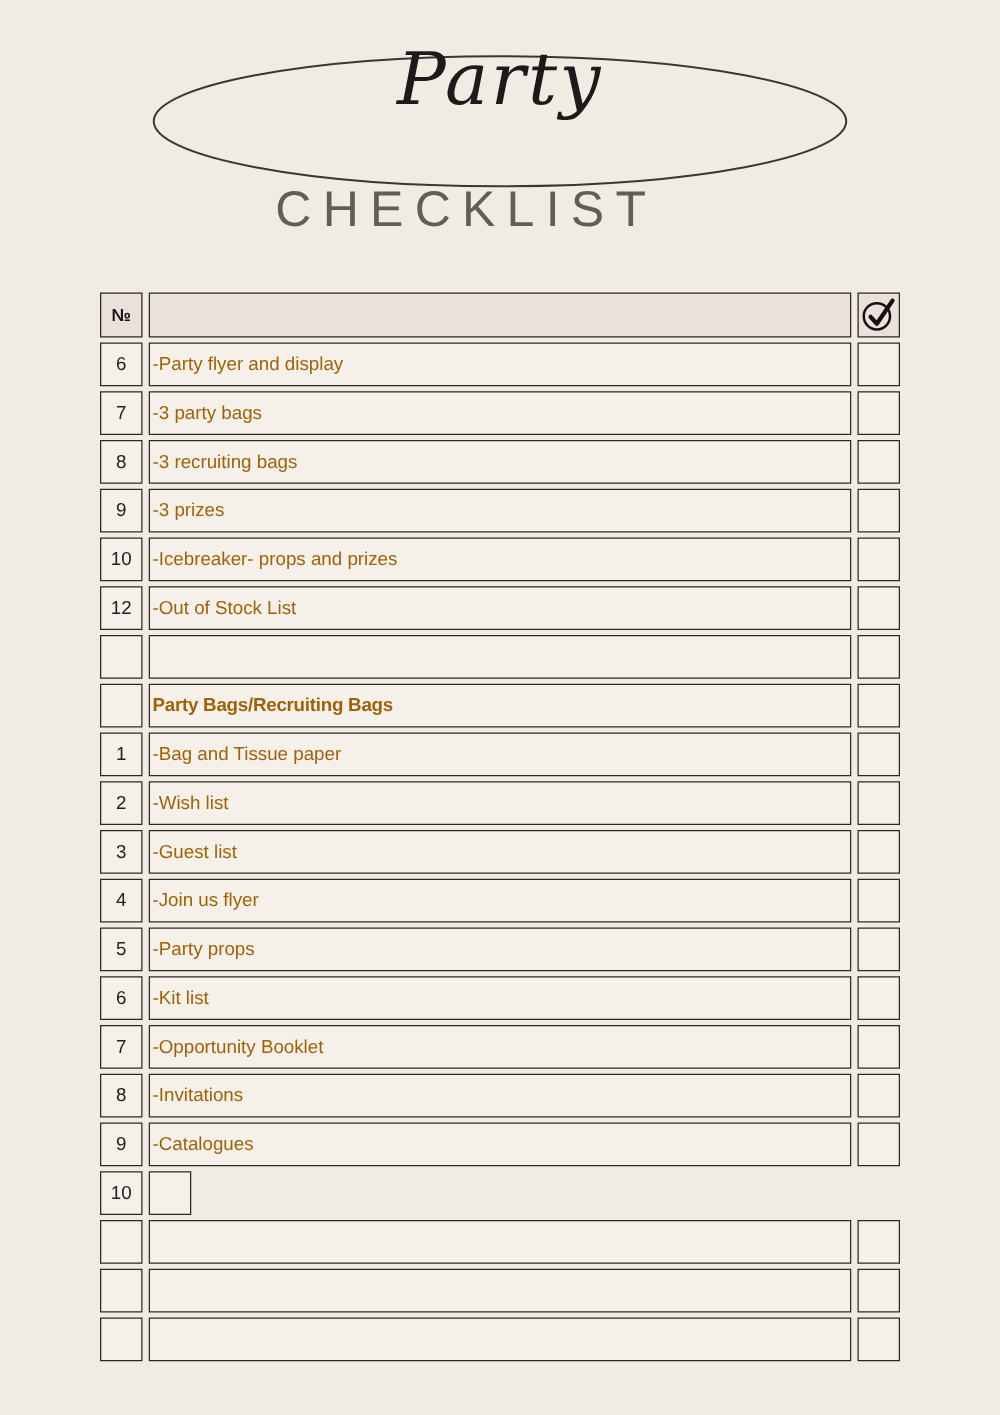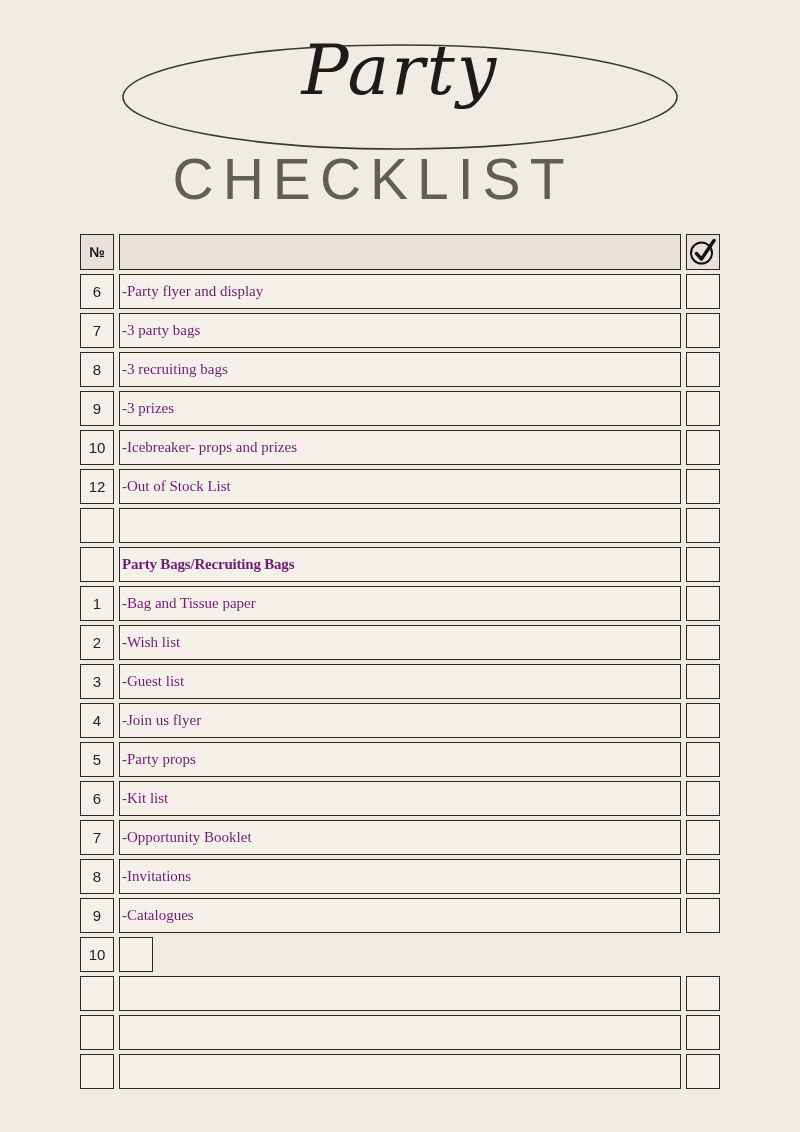--- a/index.html
+++ b/index.html
@@ -18,32 +18,32 @@
   .header { position: absolute; top: 0; left: 0; width: 800px; height: 234px; }
   .ellipse-svg { position: absolute; top: 0; left: 0; }
   .title-script {
     position: absolute;
     top: 32px;
     left: 0;
     width: 800px;
     text-align: center;
     font-family: "DejaVu Serif", serif;
     font-style: italic;
-    font-size: 70px;
+    font-size: 58px;
     line-height: 1.1;
     color: #1d1b19;
     letter-spacing: 2px;
   }
   .title-sub {
     position: absolute;
     top: 146px;
     left: 0;
     width: 746px; 
     text-align: center;
-    font-size: 57px;
+    font-size: 40px;
     font-weight: 400;
     letter-spacing: 9px;
     color: #615e5a;
   }
 
   
   .table {
     position: absolute;
     top: 234px;
     left: 80px;
@@ -69,24 +69,23 @@
     width: 34px;
     flex: 0 0 34px;
     justify-content: center;
     font-size: 15px;
     color: #24211e;
   }
   .cell.text {
     flex: 1 1 auto;
     padding-left: 2px;
     font-size: 15px;
-    color: #701a75;
+    color: #a16207;
     white-space: nowrap;
     overflow: hidden;
-    font-family: Liberation Serif, serif;
   }
   .cell.text .bold, .cell.text.bold { font-weight: 700; letter-spacing: -0.2px; }
   .cell.check {
     width: 34px;
     flex: 0 0 34px;
     justify-content: center;
     position: relative;
   }
   .no-label { font-weight: 700; font-size: 14px; color: #161310; }
   .check-icon-svg { overflow: visible; }

